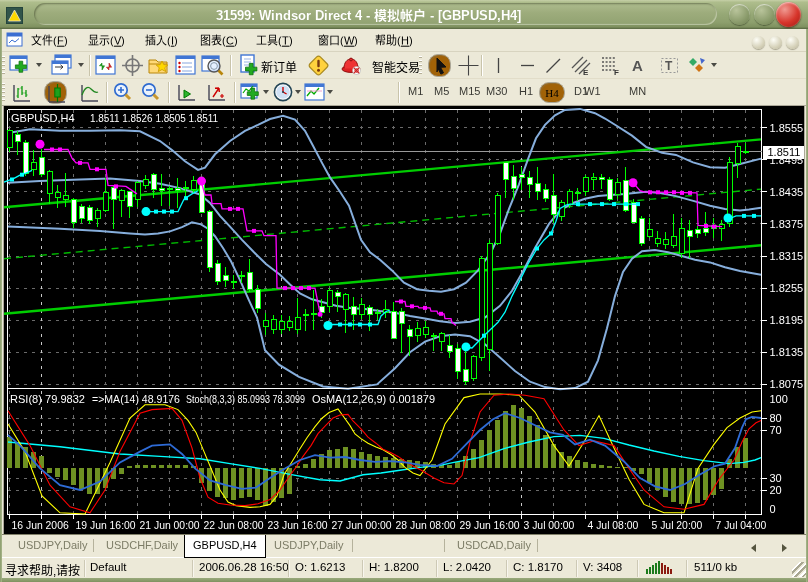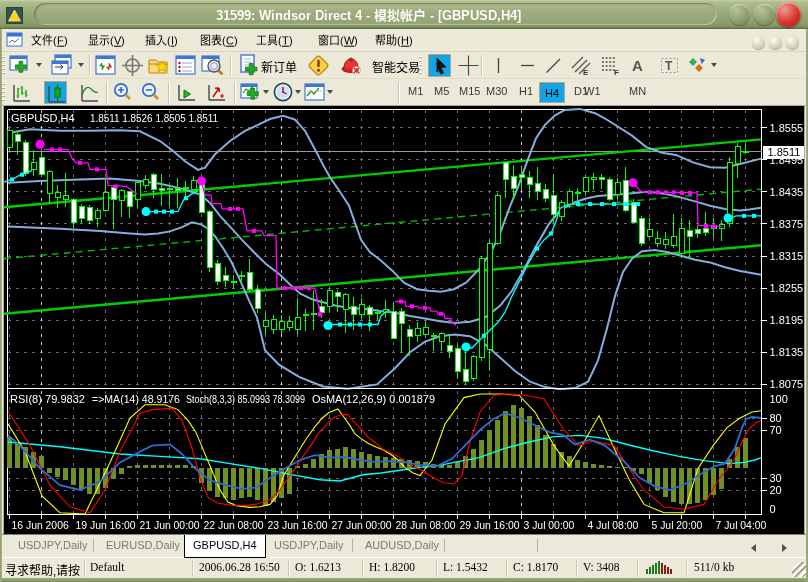--- a/index.html
+++ b/index.html
@@ -30,37 +30,37 @@
 
 .tb { position:absolute; left:0; width:808px; height:27px; background:#ece9d8; }
 #tb1 { top:52px; border-bottom:1px solid #e2ddc9; }
 #tb2 { top:79px; border-bottom:1px solid #aca899; }
 .grip { position:absolute; top:4px; width:3px; height:19px;
   background:repeating-linear-gradient(to bottom,#fff 0 1px,#b5af96 1px 2px, #ece9d8 2px 4px); }
 .sep { position:absolute; top:3px; width:2px; height:21px; border-left:1px solid #c9c4ab; border-right:1px solid #fff; }
 .ic { position:absolute; top:2px; width:23px; height:23px; }
 .ic svg { display:block; }
 .drop { position:absolute; top:11px; width:0; height:0; border-left:3px solid transparent; border-right:3px solid transparent; border-top:4px solid #4a4a44; }
-.pressed { background:#0ea5e9; border:1px solid #aca899; border-radius:0; box-shadow:inset 1px 1px 1px rgba(130,125,100,.4); }
+.pressed { background:#a16207; border:1px solid #aca899; border-radius:10px; box-shadow:inset 1px 1px 1px rgba(130,125,100,.4);font-family:Liberation Serif, serif; }
 .tfbtn { position:absolute; top:6px; font-size:11px; color:#3a3a35; }
 
 #chart { position:absolute; left:0; top:106px; width:808px; height:428px; background:#000; }
 #chart svg.main { position:absolute; left:0; top:0; }
 
 #bl { position:absolute; left:0; top:106px; width:4px; height:428px; background:#ece9d8; border-right:1px solid #aca899;}
 #br { position:absolute; left:804px; top:106px; width:4px; height:428px; background:#ece9d8; border-left:1px solid #aca899;}
 
 #tabs { position:absolute; left:0; top:534px; width:808px; height:23px; background:#ece9d8; border-top:1px solid #808069; font-size:11px;padding-left:9px; }
 .tab { position:absolute; top:0px; height:22px; line-height:21px; color:#7c7c66; padding:0 6px; }
 .tabsep { position:absolute; top:4px; height:13px; border-left:1px solid #b5b29c; }
 #activetab { position:absolute; top:0; height:23px; line-height:20px; background:#fff; color:#000;
   border:1px solid #000; border-top:none; padding:0 8px; z-index:2; }
 
 #status { position:absolute; left:0; top:557px; width:808px; height:21px; background:#ece9d8; border-top:1px solid #fff; font-size:11.5px; color:#000; }
-.st { position:absolute; top:3px;font-family:Liberation Serif, serif; }
+.st { position:absolute; top:3px; }
 .stsep { position:absolute; top:2px; height:17px; border-left:1px solid #cdc9b5; border-right:1px solid #f8f6ee; }
 #sizegrip { position:absolute; right:1px; top:4px; width:15px; height:15px;
   background:
    linear-gradient(135deg, transparent 0 5px, #fff 5px 7px, #a9a792 7px 9px, transparent 9px 10px, #fff 10px 12px, #a9a792 12px 14px, transparent 14px 15px, #fff 15px 17px, #a9a792 17px 19px, transparent 19px); }
 #bottomedge { position:absolute; left:0; top:578px; width:808px; height:4px;
   background:linear-gradient(to bottom,#9aaa7c,#7f9160); }
 #leftedge { position:absolute; left:0; top:29px; width:2px; height:553px; background:linear-gradient(to right,#8a9b6b,#a9b78c); z-index:5;}
 #rightedge { position:absolute; left:806px; top:29px; width:2px; height:553px; background:linear-gradient(to left,#8a9b6b,#a9b78c); z-index:5;}
 </style>
 </head>
@@ -891,44 +891,44 @@
 </g>
 <rect x="762.5" y="39.6" width="43" height="13" fill="#fff"></rect>
 <text x="767.5" y="49.6" font-size="11" fill="#000">1.8511</text>
 </svg>
   </div>
   <div id="bl"></div>
     <div id="br"></div>
   <div id="tabs">
     <div class="tab" style="left:12px">USDJPY,Daily</div>
     <div class="tabsep" style="left:93px"></div>
-    <div class="tab" style="left:100px">EURUSD,Daily</div>
+    <div class="tab" style="left:100px">USDCHF,Daily</div>
     <div id="activetab" style="left:184px">GBPUSD,H4</div>
     <div class="tab" style="left:268px">USDJPY,Daily</div>
     <div class="tabsep" style="left:352px"></div>
-    <div class="tab" style="left:359px">AUDUSD,Daily</div>
     <div class="tabsep" style="left:444px"></div>
+    <div class="tab" style="left:451px">USDCAD,Daily</div>
     <div class="tabsep" style="left:537px"></div>
     <div style="position:absolute;right:52px;top:9px;width:0;height:0;border-top:4px solid transparent;border-bottom:4px solid transparent;border-right:5px solid #55553f"></div>
       <div style="position:absolute;right:21px;top:9px;width:0;height:0;border-top:4px solid transparent;border-bottom:4px solid transparent;border-left:5px solid #55553f"></div>
   </div>
   <div id="status">
     <div style="position:absolute;left:5px;top:4px"><svg width="77" height="16" viewBox="0 -13 77 16" style="vertical-align:top;position:relative;top:0px">
           <path d="M3.06 -2.59Q3.73 -1.97 4.1 -1.52Q4.47 -1.06 4.8 -0.44L5.53 -0.98Q5.19 -1.61 4.82 -2.03Q4.45 -2.45 3.75 -3.06L3.06 -2.59ZM7.83 -5.88L7.83 -4.0L0.8 -4.0L0.8 -3.12L7.83 -3.12L7.83 -0.25Q7.83 -0.06 7.8 -0.03Q7.77 0.0 7.56 0.0Q7.34 0.0 6.95 0.01Q6.56 0.02 5.75 0.0Q5.88 0.23 5.95 0.43Q6.02 0.62 6.05 0.88Q7.16 0.89 7.49 0.88Q7.83 0.88 8.22 0.73Q8.64 0.58 8.7 0.45Q8.77 0.31 8.77 -0.23L8.77 -3.12L11.45 -3.12L11.45 -4.0L8.77 -4.0L8.77 -5.88L7.83 -5.88ZM2.39 -8.72L2.39 -8.0L8.88 -8.0L8.88 -6.72L2.0 -6.72L2.0 -6.0L9.8 -6.0L9.8 -10.7L2.03 -10.7L2.03 -10.0L8.88 -10.0L8.88 -8.72L2.39 -8.72ZM13.42 -6.7Q14.16 -5.95 14.57 -5.43Q14.98 -4.91 15.34 -4.2L16.06 -4.8Q15.7 -5.5 15.27 -6.0Q14.84 -6.5 14.11 -7.2L13.42 -6.7ZM12.44 -1.17L13.0 -0.27Q14.06 -0.95 14.77 -1.41Q15.48 -1.88 16.78 -2.75L16.48 -3.64Q15.03 -2.7 14.24 -2.22Q13.45 -1.73 12.44 -1.17ZM17.52 -10.97L17.52 -8.88L12.77 -8.88L12.77 -8.0L17.52 -8.0L17.52 -0.34Q17.52 -0.08 17.47 -0.04Q17.42 0.0 17.2 0.0Q16.95 0.0 16.56 0.01Q16.17 0.02 15.34 -0.02Q15.5 0.27 15.56 0.47Q15.62 0.67 15.69 0.94Q16.73 0.94 17.1 0.93Q17.47 0.92 17.88 0.77Q18.27 0.61 18.35 0.47Q18.44 0.33 18.44 -0.34L18.44 -5.58Q19.47 -3.09 20.22 -2.06Q20.97 -1.03 22.94 0.03Q23.09 -0.25 23.24 -0.44Q23.39 -0.62 23.61 -0.84Q22.27 -1.48 21.68 -2.05Q21.09 -2.62 20.17 -4.03Q20.98 -4.8 21.48 -5.34Q21.98 -5.89 22.72 -6.83L21.95 -7.44Q21.39 -6.61 20.94 -6.07Q20.48 -5.53 19.73 -4.78Q19.19 -5.72 18.97 -6.23Q18.75 -6.73 18.44 -7.81L18.44 -8.0L23.25 -8.0L23.25 -8.88L21.78 -8.88L22.33 -9.53Q21.83 -9.94 21.34 -10.24Q20.84 -10.55 20.09 -10.94L19.56 -10.34Q20.3 -9.94 20.77 -9.62Q21.25 -9.31 21.73 -8.88L18.44 -8.88L18.44 -10.97L17.52 -10.97ZM27.28 -10.98L27.28 -10.0L24.78 -10.0L24.78 -9.27L27.28 -9.27L27.28 -8.0L25.03 -8.0L25.03 -7.28L27.28 -7.28L27.28 -7.11Q27.28 -7.0 27.27 -6.94Q27.25 -6.88 27.19 -6.72L24.59 -6.72L24.59 -6.0L26.83 -6.0Q26.47 -5.2 26.16 -4.82Q25.84 -4.44 24.81 -4.09Q25.03 -3.84 25.17 -3.55Q25.31 -3.27 25.45 -2.94Q26.77 -3.92 27.12 -4.41Q27.48 -4.89 27.86 -6.0L30.47 -6.0L30.47 -6.72L28.12 -6.72Q28.17 -6.88 28.18 -6.94Q28.19 -7.0 28.19 -7.11L28.19 -7.28L30.14 -7.28L30.14 -8.0L28.19 -8.0L28.19 -9.27L30.39 -9.27L30.39 -10.0L28.19 -10.0L28.19 -10.98L27.28 -10.98ZM31.0 -10.77L31.0 -4.0L31.86 -4.0L31.86 -10.0L33.91 -10.0Q33.59 -9.19 33.39 -8.71Q33.19 -8.23 32.8 -7.62Q33.84 -7.14 34.05 -6.98Q34.25 -6.81 34.25 -6.44Q34.25 -6.19 34.2 -6.1Q34.16 -6.02 33.95 -5.75Q33.8 -5.58 33.71 -5.52Q33.62 -5.45 33.44 -5.42Q33.09 -5.39 32.88 -5.4Q32.66 -5.41 32.14 -5.45Q32.3 -5.25 32.35 -5.09Q32.41 -4.92 32.44 -4.7Q32.91 -4.64 33.16 -4.65Q33.42 -4.66 33.83 -4.7Q34.06 -4.72 34.2 -4.76Q34.34 -4.8 34.55 -4.89Q34.94 -5.11 35.04 -5.27Q35.14 -5.44 35.14 -6.38Q35.14 -6.84 34.96 -7.02Q34.78 -7.19 33.75 -7.75Q34.27 -8.56 34.52 -9.13Q34.78 -9.7 35.23 -10.44L34.62 -10.8L34.47 -10.77L31.0 -10.77ZM25.8 -3.0L25.8 0.03L26.7 0.03L26.7 -2.17L29.48 -2.17L29.48 0.84L30.42 0.84L30.42 -2.17L33.45 -2.17L33.45 -0.92Q33.45 -0.81 33.43 -0.79Q33.41 -0.77 33.2 -0.77Q33.02 -0.77 32.66 -0.77Q32.3 -0.77 31.53 -0.77Q31.66 -0.56 31.73 -0.4Q31.8 -0.23 31.84 0.0Q32.86 0.0 33.17 0.0Q33.48 0.0 33.88 -0.12Q34.27 -0.25 34.32 -0.38Q34.38 -0.52 34.38 -0.91L34.38 -3.0L30.42 -3.0L30.42 -4.45L29.48 -4.45L29.48 -3.0L25.8 -3.0ZM43.58 -10.81Q43.58 -9.66 43.58 -9.22Q43.58 -8.78 43.56 -8.0L41.58 -8.0L41.58 -7.14L43.53 -7.14Q43.36 -4.05 43.05 -2.67Q42.75 -1.3 40.44 0.27Q40.66 0.42 40.8 0.58Q40.95 0.73 41.09 0.97Q43.55 -0.73 43.88 -2.26Q44.2 -3.78 44.39 -7.14L46.27 -7.14Q46.16 -2.41 46.09 -1.51Q46.03 -0.61 45.72 -0.19Q45.61 -0.03 45.55 -0.02Q45.48 0.0 45.27 0.0Q45.02 0.0 44.7 0.0Q44.39 0.0 43.7 -0.06Q43.86 0.19 43.91 0.38Q43.95 0.56 43.98 0.81Q44.61 0.86 44.94 0.87Q45.27 0.88 45.64 0.83Q46.02 0.78 46.14 0.73Q46.27 0.67 46.5 0.36Q46.89 -0.17 46.95 -1.13Q47.02 -2.09 47.14 -7.55Q47.14 -7.66 47.14 -7.83Q47.14 -8.0 47.14 -8.0L44.42 -8.0Q44.45 -8.8 44.45 -9.23Q44.45 -9.66 44.45 -10.81L43.58 -10.81ZM36.41 -1.31L36.56 -0.28Q38.0 -0.66 39.01 -0.92Q40.02 -1.19 41.92 -1.67L41.84 -2.59L41.19 -2.42L41.19 -10.0L37.27 -10.0L37.27 -1.5L36.41 -1.31ZM38.08 -1.69L38.08 -4.0L40.33 -4.0L40.33 -2.22L38.08 -1.69ZM38.08 -7.0L40.33 -7.0L40.33 -4.8L38.08 -4.8L38.08 -7.0ZM38.08 -7.8L38.08 -9.17L40.33 -9.17L40.33 -7.8L38.08 -7.8ZM50.25 -1.0L50.25 0.05Q50.25 0.7 50.14 1.15Q50.03 1.59 49.8 2.0L49.08 2.0Q49.62 0.97 49.62 0.0L49.11 0.0L49.11 -1.0L50.25 -1.0ZM52.28 -10.12Q52.91 -9.55 53.3 -9.2Q53.69 -8.84 54.06 -8.38L54.67 -8.95Q54.3 -9.38 53.89 -9.75Q53.48 -10.12 52.84 -10.7L52.28 -10.12ZM51.5 -6.86L51.5 -6.0L53.3 -6.0L53.3 -1.14Q53.3 -0.59 53.12 -0.4Q52.94 -0.2 52.72 -0.06Q52.88 0.14 52.99 0.34Q53.11 0.53 53.2 0.77Q53.36 0.5 53.52 0.36Q53.67 0.22 55.7 -1.41Q55.61 -1.59 55.54 -1.82Q55.47 -2.05 55.41 -2.38L54.16 -1.25L54.16 -6.86L51.5 -6.86ZM56.92 -3.0L60.69 -3.0L60.69 -1.66L56.92 -1.66L56.92 -3.0ZM56.92 -3.62L56.92 -4.3L60.69 -4.3L60.69 -3.62L56.92 -3.62ZM58.36 -10.98L58.36 -10.0L55.58 -10.0L55.58 -9.3L58.36 -9.3L58.36 -8.66L55.88 -8.66L55.88 -8.0L58.36 -8.0L58.36 -6.69L55.22 -6.69L55.22 -6.0L62.5 -6.0L62.5 -6.69L59.25 -6.69L59.25 -8.0L61.78 -8.0L61.78 -8.66L59.25 -8.66L59.25 -9.3L62.14 -9.3L62.14 -10.0L59.25 -10.0L59.25 -10.98L58.36 -10.98ZM56.08 -5.0L56.08 1.05L56.92 1.05L56.92 -1.0L60.69 -1.0L60.69 0.0Q60.69 0.17 60.66 0.2Q60.62 0.23 60.47 0.23Q60.3 0.25 60.01 0.25Q59.72 0.25 59.11 0.23Q59.23 0.44 59.29 0.61Q59.34 0.78 59.38 1.0Q60.23 1.0 60.51 1.0Q60.78 1.0 61.11 0.86Q61.45 0.73 61.5 0.61Q61.55 0.48 61.55 0.02L61.55 -5.0L56.08 -5.0ZM67.58 -9.0L67.58 -6.64L68.44 -6.64L68.44 -8.19L73.48 -8.19L73.48 -6.67L74.36 -6.67L74.36 -9.0L71.31 -9.0L71.31 -11.0L70.41 -11.0L70.41 -9.0L67.58 -9.0ZM67.48 -5.81L67.48 -5.0L69.11 -5.0Q68.75 -3.86 68.57 -3.31Q68.39 -2.77 68.09 -1.97L68.92 -1.67L69.08 -2.09Q69.59 -1.88 69.88 -1.74Q70.16 -1.61 70.69 -1.31Q69.81 -0.52 69.22 -0.27Q68.62 -0.03 67.06 0.25Q67.22 0.44 67.34 0.62Q67.45 0.81 67.53 1.02Q69.23 0.66 69.89 0.4Q70.55 0.14 71.5 -0.84Q72.48 -0.22 72.92 0.11Q73.36 0.44 73.92 1.0L74.5 0.25Q73.94 -0.34 73.51 -0.67Q73.08 -1.0 72.12 -1.58Q72.7 -2.45 72.9 -3.01Q73.09 -3.56 73.31 -5.0L74.5 -5.0L74.5 -5.81L70.31 -5.81L70.89 -7.62L70.02 -7.77Q69.83 -7.17 69.72 -6.84Q69.61 -6.5 69.39 -5.81L67.48 -5.81ZM70.02 -5.0L72.38 -5.0Q72.19 -3.75 72.02 -3.27Q71.86 -2.8 71.31 -2.05Q70.67 -2.41 70.34 -2.55Q70.0 -2.7 69.36 -2.94L70.02 -5.0ZM65.16 -10.94L65.16 -8.0L63.5 -8.0L63.5 -7.14L65.16 -7.14L65.16 -4.72L63.33 -4.16L63.58 -3.16L65.16 -3.72L65.16 -0.06Q65.16 0.14 65.12 0.16Q65.09 0.19 64.94 0.19Q64.78 0.2 64.53 0.2Q64.28 0.2 63.73 0.19Q63.86 0.44 63.91 0.62Q63.97 0.8 64.02 1.0Q64.8 1.0 65.05 0.99Q65.3 0.98 65.61 0.86Q65.92 0.7 65.98 0.59Q66.03 0.47 66.03 -0.06L66.03 -4.02L67.5 -4.55L67.38 -5.41L66.03 -5.0L66.03 -7.14L67.38 -7.14L67.38 -8.0L66.03 -8.0L66.03 -10.91L65.16 -10.94Z" fill="#000"></path>
         </svg></div>
     <div class="stsep" style="left:84px"></div>
     <div class="st" style="left:90px">Default</div>
     <div class="stsep" style="left:192px"></div>
     <div class="st" style="left:199px">2006.06.28 16:50</div>
     <div class="stsep" style="left:288px"></div>
     <div class="st" style="left:295px">O: 1.6213</div>
     <div class="stsep" style="left:362px"></div>
     <div class="st" style="left:369px">H: 1.8200</div>
     <div class="stsep" style="left:436px"></div>
-    <div class="st" style="left:443px">L: 1.5432</div>
+    <div class="st" style="left:443px">L: 2.0420</div>
     <div class="stsep" style="left:506px"></div>
     <div class="st" style="left:513px">C: 1.8170</div>
     <div class="stsep" style="left:576px"></div>
     <div class="st" style="left:583px">V: 3408</div>
     <div class="stsep" style="left:637px"></div>
     <div class="st" style="left:645px"><svg width="34" height="13" viewBox="0 0 34 13">
           <g>
             <rect x="1" y="8" width="2" height="5" fill="#1c7a1c"></rect>
             <rect x="4" y="6" width="2" height="7" fill="#1c7a1c"></rect>
             <rect x="7" y="4" width="2" height="9" fill="#1c7a1c"></rect>

